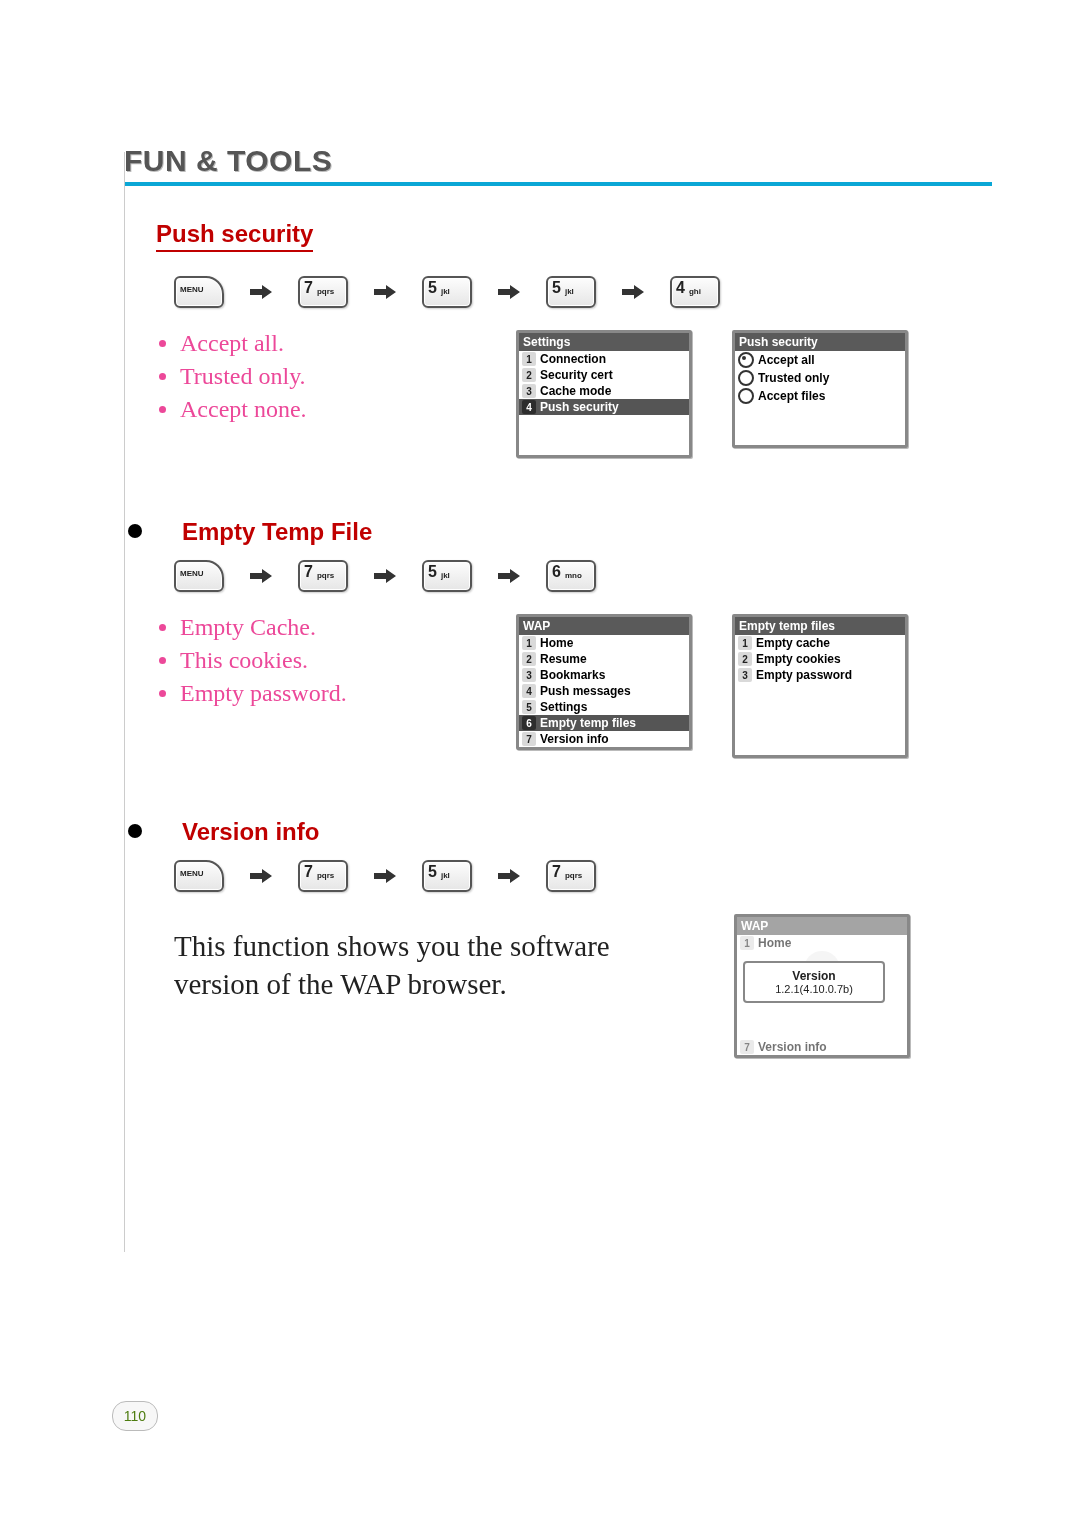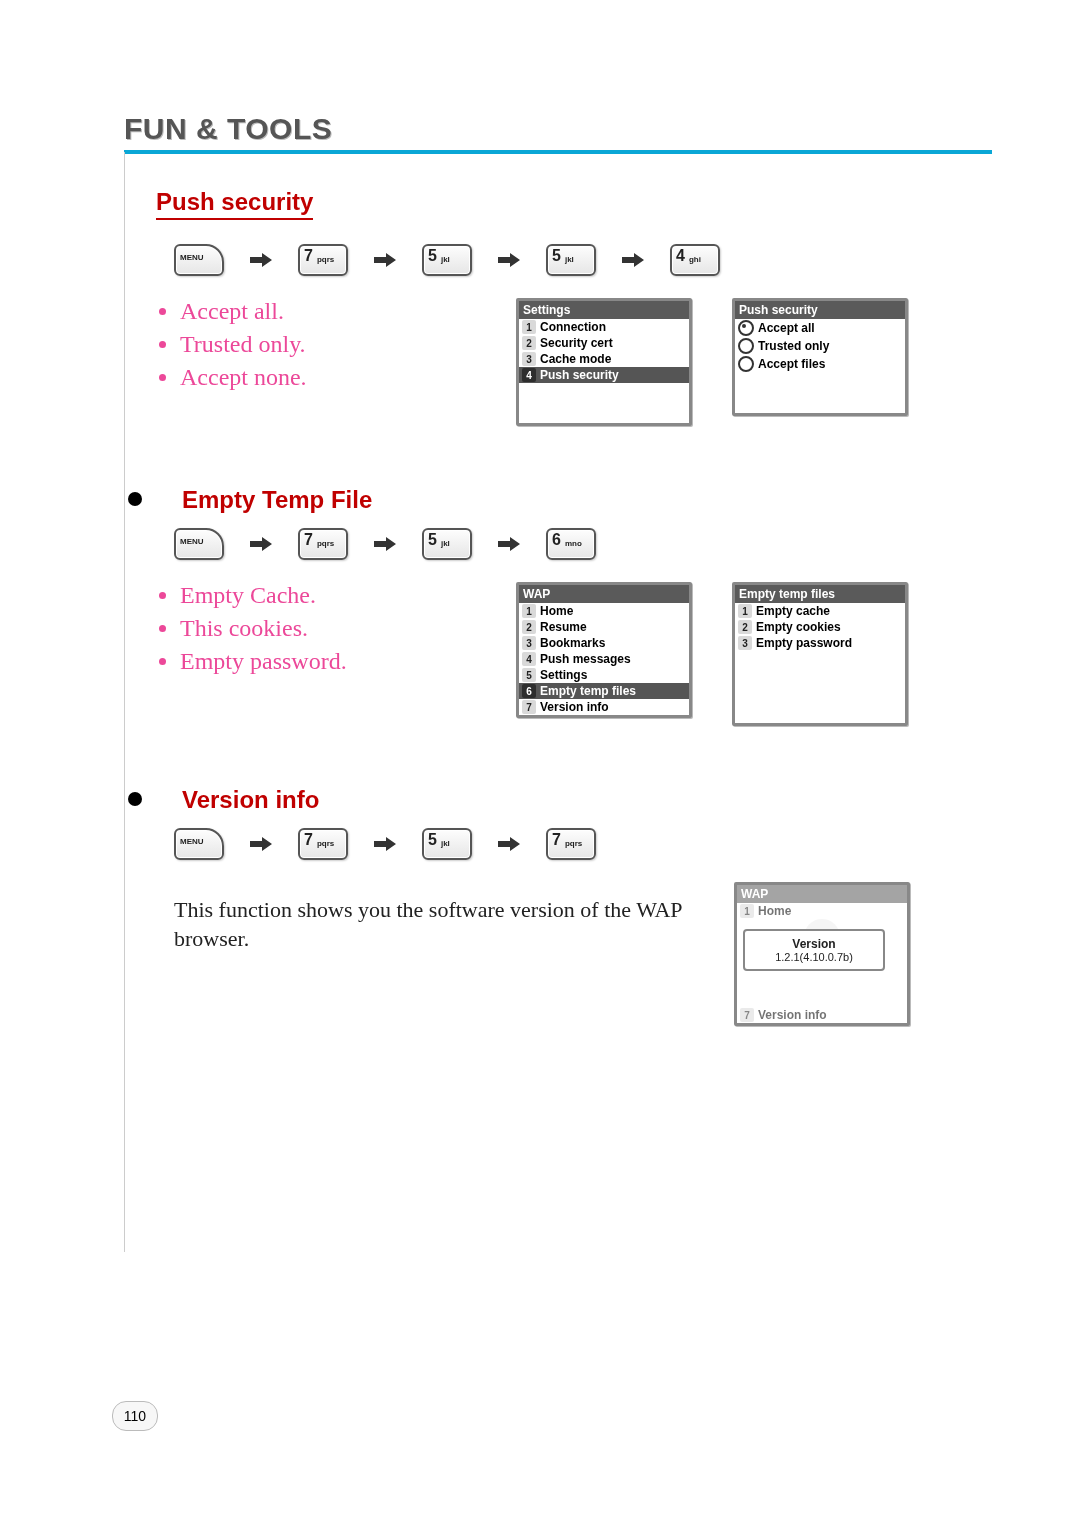--- a/index.html
+++ b/index.html
@@ -16,21 +16,21 @@
     left: 96px;
     top: 50px;
     width: 896px; 
   }
   .chapter-title {
     font-family: "Trebuchet MS", "Verdana", sans-serif;
     font-weight: bold;
     color: #555;
     font-size: 30px;
     letter-spacing: 0.5px;
-    margin: 62px 0 4px 28px;
+    margin: 94px 0 4px 28px;
     text-shadow: 1px 1px 0 #bbb;
   }
   .blue-rule {
     height: 4px;
     background: #0aa7d6;
     margin-left: 28px;
   }
   .side-rule {
     position: absolute;
     left: 124px;   
@@ -232,41 +232,41 @@
     top: -4px;
     width: 36px;
     height: 36px;
     margin-left: -18px;
     border-radius: 50%;
     background: #ddd;
     opacity: .3;
   }
 
   .body-text {
-    font-size: 22px;
+    font-size: 29px;
     color: #222;
     max-width: 520px;
     margin: 14px 0 0 18px;
     line-height: 1.3;
   }
 
   .page-number {
     position: absolute;
     left: 112px;
     bottom: 96px;
     width: 44px;
     height: 28px;
     border: 1px solid #bbb;
     border-radius: 14px;
     display: flex;
     align-items: center;
     justify-content: center;
     font-family: "Verdana", sans-serif;
     font-size: 14px;
-    color: #000000;
+    color: #4d7c0f;
     background: #f7f7f7;
   }
 </style>
 </head>
 <body>
 
 <div class="page-frame">
 
   <div class="chapter-title">FUN &amp; TOOLS</div>
   <div class="blue-rule"></div>

